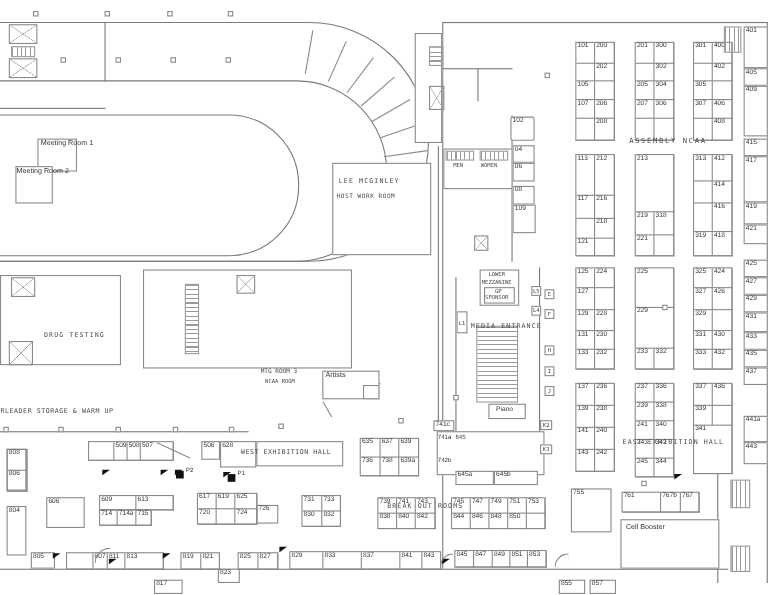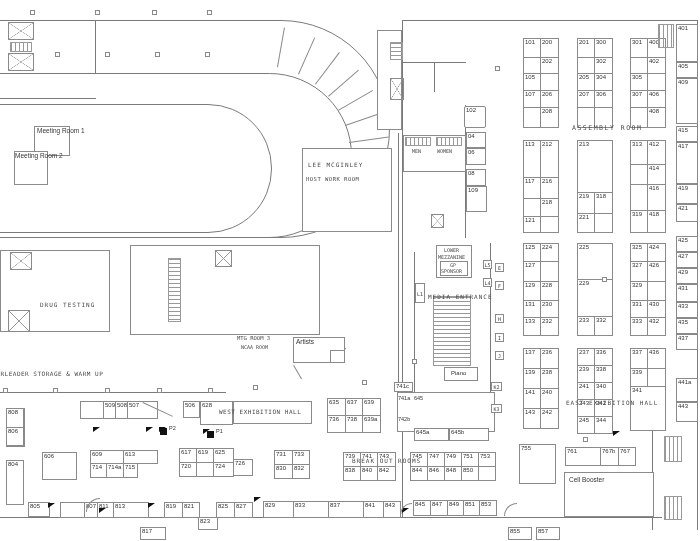--- a/index.html
+++ b/index.html
@@ -743,21 +743,21 @@
     <div class="wg" style="left: 613px; top: 431px;"></div>
     <div class="arc" style="left: 86px; top: 498px; width: 14px; height: 14px;"></div>
     <div class="arc" style="left: 400px; top: 503px; width: 12px; height: 12px;"></div>
     <div class="arc" style="left: 504px; top: 503px; width: 13px; height: 13px;"></div>
     <div class="txt" style="left: 37px; top: 128px; font-size: 6.5px;">Meeting Room 1</div>
     <div class="txt" style="left: 15px; top: 153px; font-size: 6.5px;">Meeting Room 2</div>
     <div class="txt mono" style="left: 308px; top: 162px; font-size: 6px; letter-spacing: 1px;">LEE MCGINLEY</div>
     <div class="txt mono" style="left: 306px; top: 177px; font-size: 5.5px; letter-spacing: 0.5px;">HOST WORK ROOM</div>
     <div class="txt mono" style="left: 412px; top: 149px; font-size: 5px;">MEN</div>
     <div class="txt mono" style="left: 437px; top: 149px; font-size: 5px;">WOMEN</div>
-    <div class="txt mono" style="left: 572px; top: 125px; font-size: 6.5px; letter-spacing: 1.5px;">ASSEMBLY ROOM</div>
+    <div class="txt mono" style="left: 572px; top: 125px; font-size: 6.5px; letter-spacing: 1.5px;">ASSEMBLY NCAA</div>
     <div class="txt mono" style="left: 40px; top: 302px; font-size: 6px; letter-spacing: 1px;">DRUG TESTING</div>
     <div class="txt mono" style="left: -16px; top: 371px; font-size: 6px; letter-spacing: 0.5px;">CHEERLEADER STORAGE &amp; WARM UP</div>
     <div class="txt mono" style="left: 237px; top: 336px; font-size: 5.5px;">MTG ROOM 3</div>
     <div class="txt mono" style="left: 241px; top: 345px; font-size: 5px;">NCAA ROOM</div>
     <div class="txt" style="left: 296px; top: 339px; font-size: 6.5px;">Artists</div>
     <div class="txt mono" style="left: 444px; top: 248px; font-size: 5px;">LOWER</div>
     <div class="txt mono" style="left: 438px; top: 255px; font-size: 5px;">MEZZANINE</div>
     <div class="txt mono" style="left: 450px; top: 263px; font-size: 5px;">GP</div>
     <div class="txt mono" style="left: 441px; top: 269px; font-size: 5px;">SPONSOR</div>
     <div class="txt mono" style="left: 428px; top: 294px; font-size: 6px; letter-spacing: 1px;">MEDIA ENTRANCE</div>

